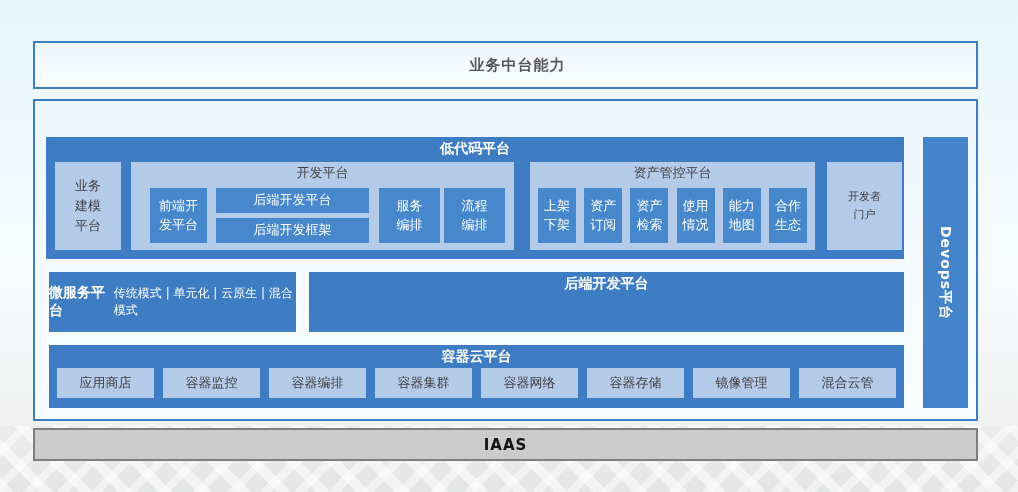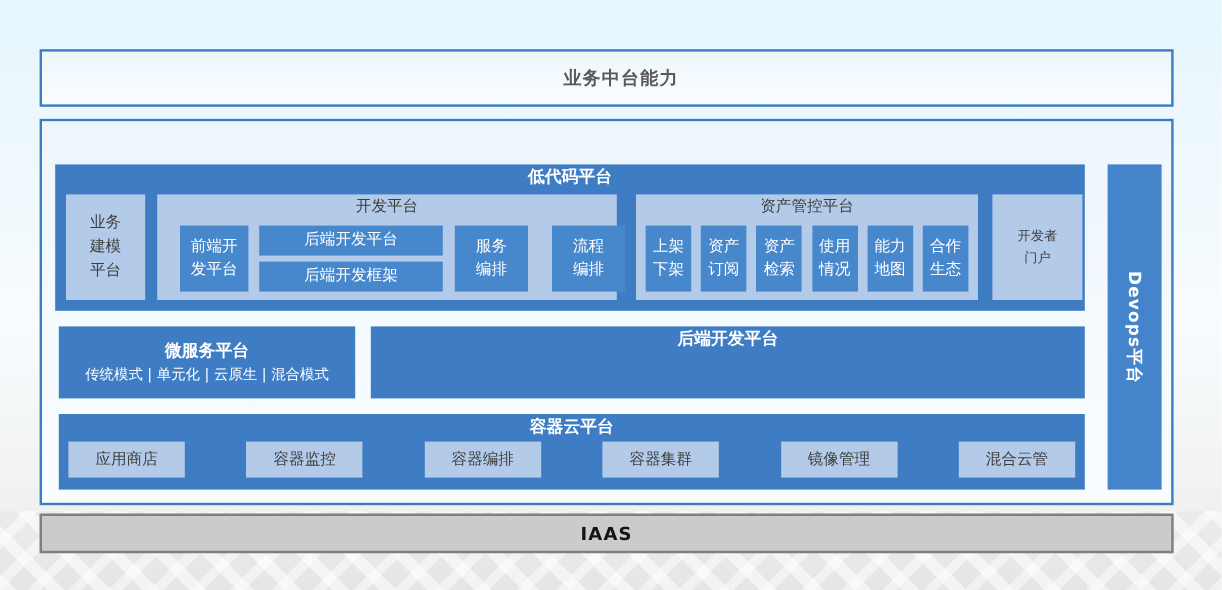--- a/index.html
+++ b/index.html
@@ -45,36 +45,36 @@
   .bizmodel { left:9px; top:25px; width:66px; height:88px;
     display:flex; align-items:center; justify-content:center; text-align:center;
     font-size:13px; line-height:1.55; }
   .devplat { left:85px; top:25px; width:383px; height:88px; }
   .devplat-items { position:absolute; left:0; top:26px; width:100%; height:55px; }
   .frontend { position:absolute; left:19px; top:0; width:57px; height:55px; }
   .backend-stack { position:absolute; left:85px; top:0; width:153px; height:55px;
     display:flex; flex-direction:column; justify-content:space-between; }
   .backend-stack .bluebox { height:25px; }
   .svc-orch { position:absolute; left:248px; top:0; width:61px; height:55px; }
-  .proc-orch { position:absolute; left:313px; top:0; width:61px; height:55px;margin-left:16px; }
+  .proc-orch { position:absolute; left:313px; top:0; width:61px; height:55px; }
   .assetplat { left:484px; top:25px; width:285px; height:88px; }
   .asset-items { position:absolute; left:0; top:26px; width:100%; height:55px;
     display:flex; justify-content:space-between; padding:0 8px; }
   .asset-items .bluebox { width:38px; height:55px; }
   .devportal { left:781px; top:25px; width:75px; height:88px;
     display:flex; align-items:center; justify-content:center; text-align:center;
     font-size:11px; line-height:1.6; }
   
   .devops { left:888px; top:36px; width:45px; height:271px;
     background:#4484ca; display:flex; align-items:center; justify-content:center; }
   .devops .vtxt { transform:rotate(90deg); white-space:nowrap;
     font-size:14px; font-weight:bold; color:#fff; letter-spacing:1px; }
   
   .micro { left:14px; top:171px; width:247px; height:60px;
-    display:flex; flex-direction:column; align-items:center; justify-content:center; gap:2px; }
+    display:flex; flex-direction:row; align-items:center; justify-content:center; gap:2px; }
   .micro .t { font-size:14px; font-weight:bold; }
   .micro .s { font-size:12px; }
   
   .middleware { left:274px; top:171px; width:595px; height:60px; }
   .mid-items { position:absolute; left:0; top:23px; width:100%; height:30px;
     display:flex; justify-content:space-between; padding:0 9px; }
   .mid-items .lite-item { width:100px; }
   .lite-item {
     background:#b3cbe9; color:#3f3f3f; font-size:13px; height:30px;
     display:flex; align-items:center; justify-content:center; text-align:center;
@@ -207,20 +207,22 @@
       <div class="section-title">后端开发平台</div>
     </div>
 
     <div class="section containercloud">
       <div class="section-title">容器云平台</div>
       <div class="cont-items">
         <div class="lite-item">应用商店</div>
         <div class="lite-item">容器监控</div>
         <div class="lite-item">容器编排</div>
         <div class="lite-item">容器集群</div>
+        <div class="lite-item">容器网络</div>
+        <div class="lite-item">容器存储</div>
         <div class="lite-item">镜像管理</div>
         <div class="lite-item">混合云管</div>
       </div>
     </div>
   </div>
 
   <div class="iaas">
     <span>IAAS</span>
   </div>
 </div>

